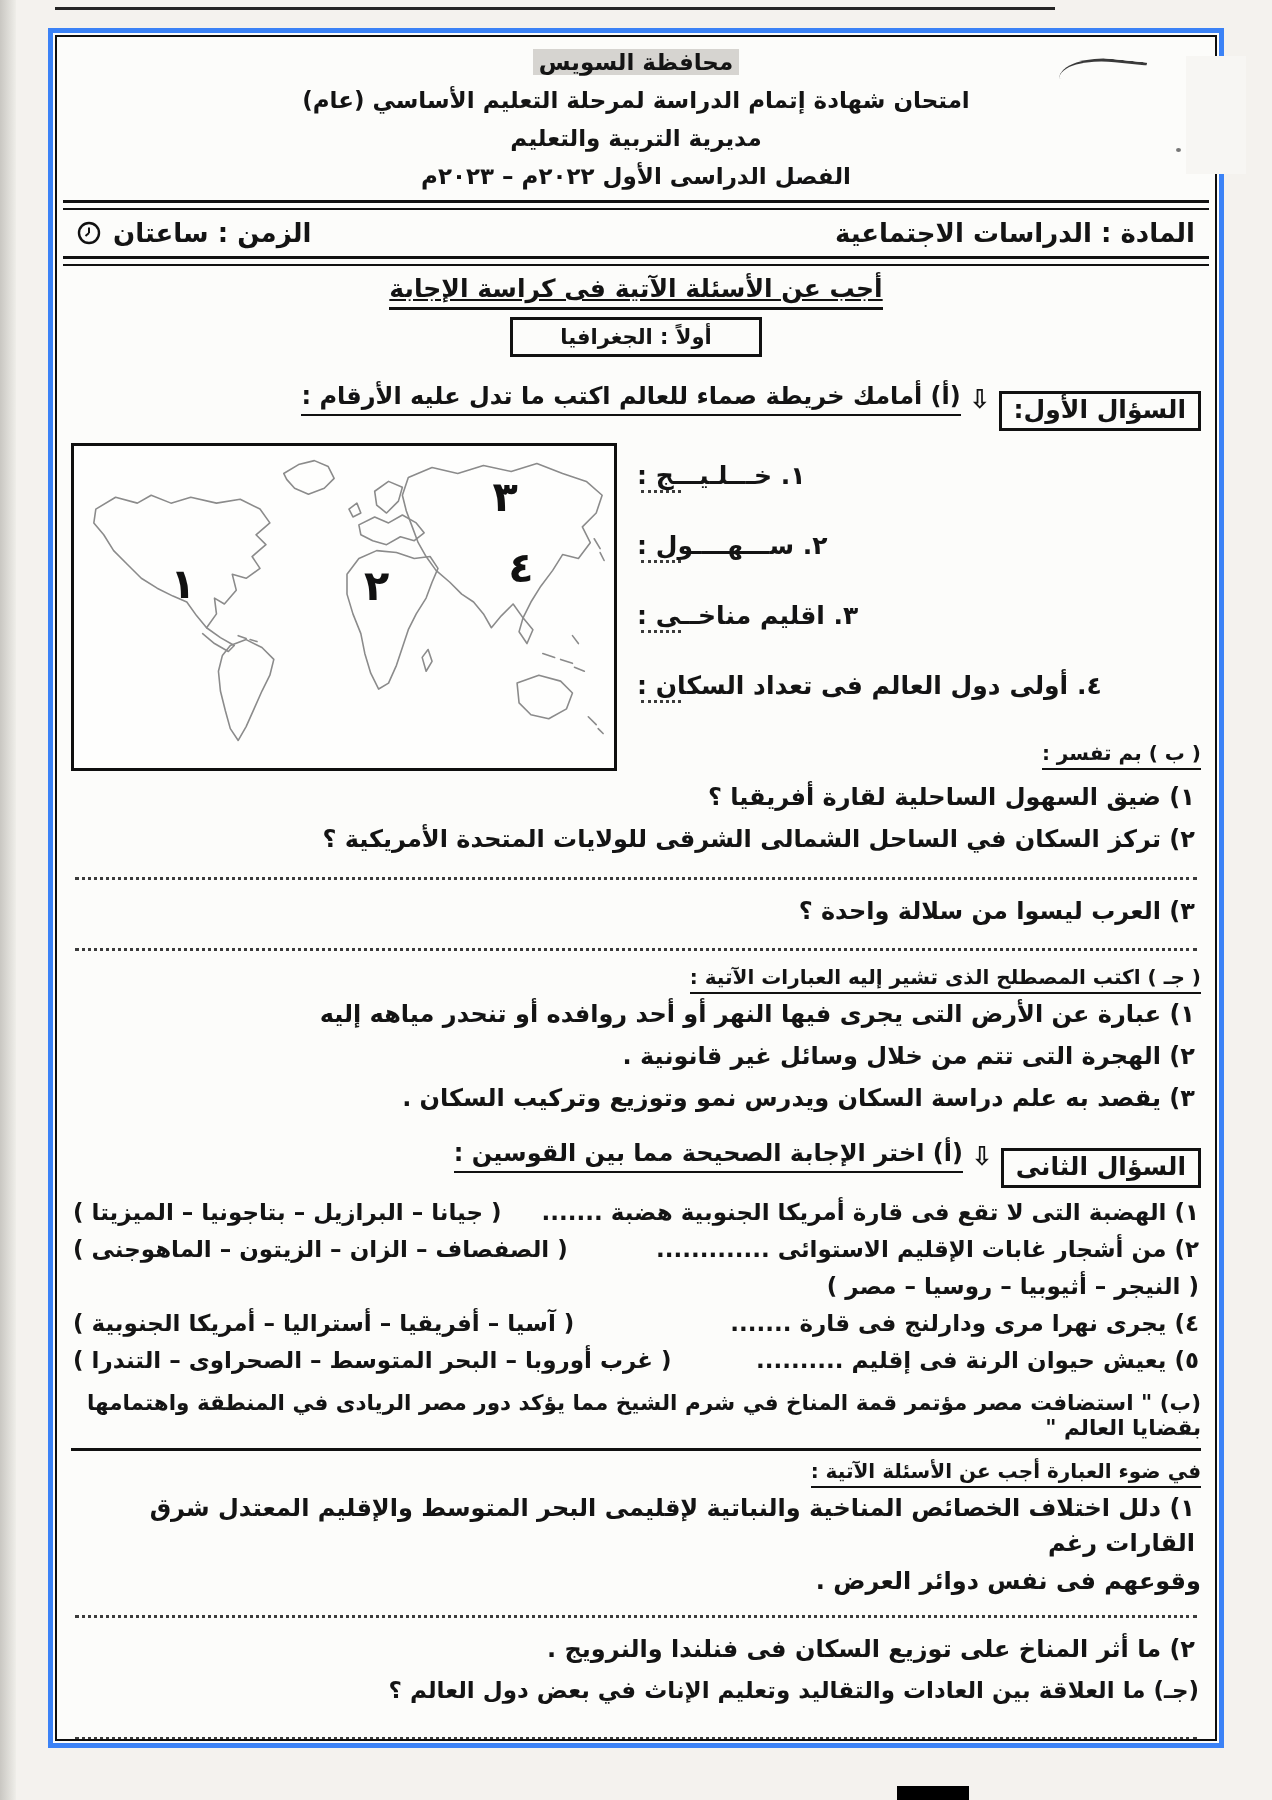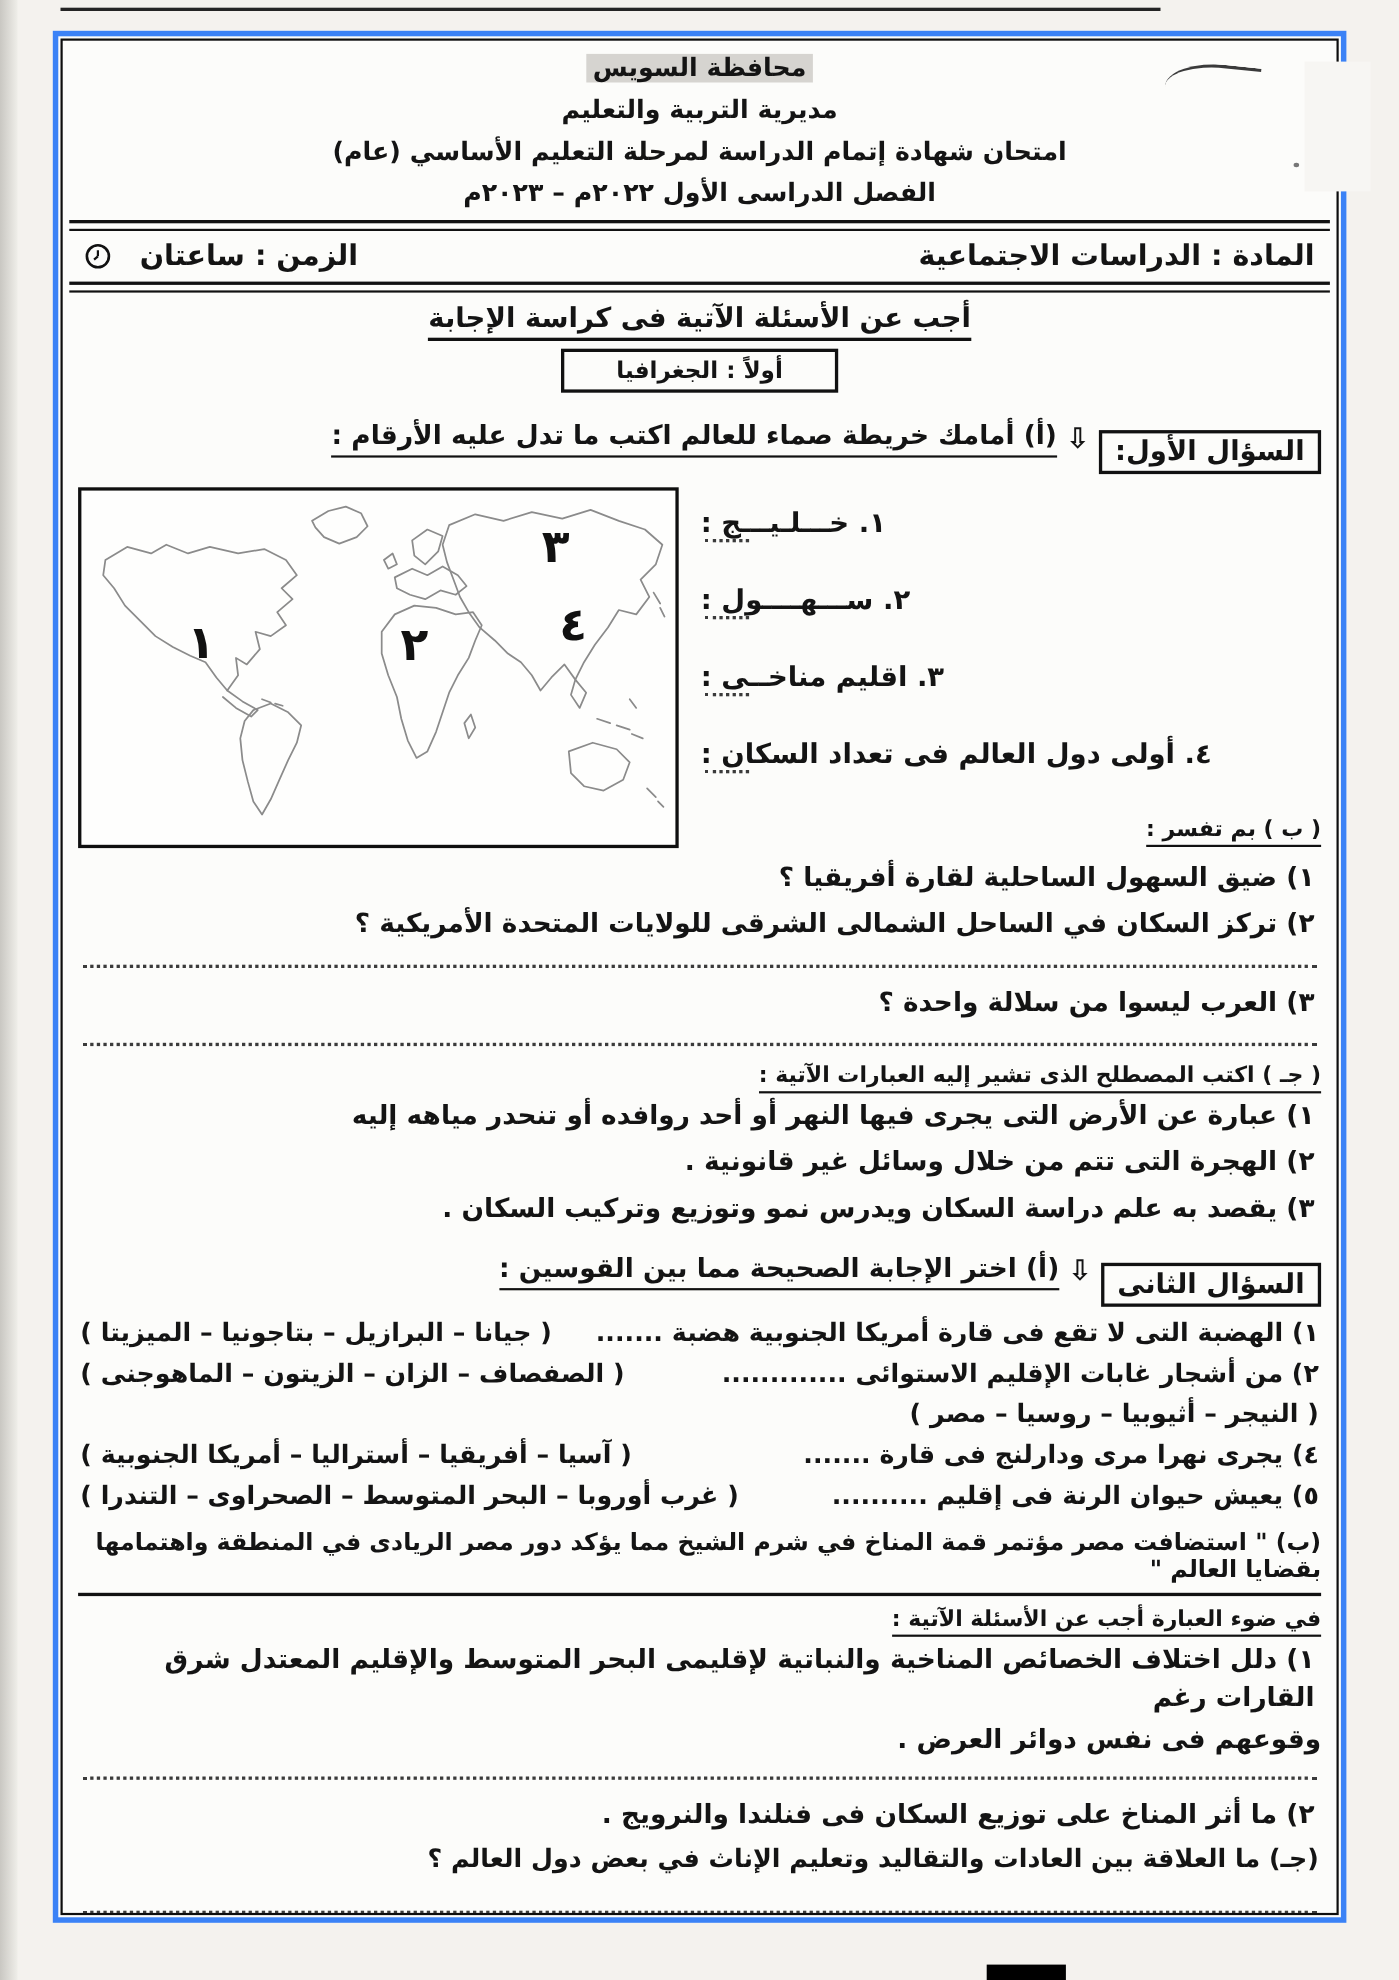--- a/index.html
+++ b/index.html
@@ -14,24 +14,24 @@
   .scan-topline{position:absolute;left:55px;top:7px;width:1000px;height:3px;background:#242424;}
   .page{position:absolute;left:48px;top:28px;width:1176px;height:1720px;
     border:5px solid #3b82f6;background:#fcfcfa;box-sizing:border-box;}
   .page-inner{position:absolute;inset:2px;border:2px solid #0d0d0d;box-sizing:border-box;
     padding:6px 14px 0 14px;overflow:hidden;}
   .hdr{ text-align:center;font-weight:bold;font-size:23px;line-height:38px;}
   .hl{background:#d6d4d0;padding:0 6px;}
   .sep{border-top:3px solid #111;border-bottom:2px solid #111;height:5px;margin:5px -8px;}
   .meta{display:flex;justify-content:space-between;align-items:center;
     font-size:26px;font-weight:bold;padding:3px 6px;}
-  .meta-time{display:flex;align-items:center;gap:26px;}
+  .meta-time{display:flex;align-items:center;gap:12px;}
   .clock{width:24px;height:24px;}
   .instr{text-align:center;font-weight:bold;font-size:25px;margin:8px 0 4px;}
-  .instr span{border-bottom:3px solid #111;padding-bottom:4px;}
+  .instr span{border-bottom:3px solid #111;padding-bottom:4px;text-decoration:underline;}
   .sec-box{display:block;width:230px;margin:14px auto 10px;text-align:center;
     border:3px solid #111;font-weight:bold;font-size:21px;padding:5px 8px;}
   .qhead{display:flex;align-items:center;gap:8px;font-weight:bold;font-size:24px;margin:8px 0 4px;}
   .qbox{border:3px solid #111;padding:1px 12px 4px;font-size:25px;margin-top:24px;}
   .arrow{font-size:26px;line-height:1;}
   .qhead .lead{border-bottom:2.5px solid #111;padding-bottom:4px;}
   .q1row{display:flex;margin-top:12px;gap:10px;}
   .q1col{flex:1;padding-top:18px;}
   .q1-item{display:flex;align-items:flex-end;font-size:25px;font-weight:bold;margin:0 4px 31px 10px;flex-direction:column;}
   .leader{flex:1;border-bottom:3.5px dotted #3b3b3b;margin:0 10px 7px 4px;min-width:40px;}
@@ -57,22 +57,22 @@
 <body>
 
 <div class="scan-edge"></div>
 <div class="scan-topline"></div>
 
 <div class="page">
   <div class="page-inner">
 
     <div class="hdr">
       <div><span class="hl">محافظة السويس</span></div>
+      <div>امتحان شهادة إتمام الدراسة لمرحلة التعليم الأساسي (عام)</div>
       <div>مديرية التربية والتعليم</div>
-      <div>امتحان شهادة إتمام الدراسة لمرحلة التعليم الأساسي (عام)</div>
       <div>الفصل الدراسى الأول ٢٠٢٢م – ٢٠٢٣م</div>
     </div>
 
     <div class="sep"></div>
 
     <div class="meta">
       <div>المادة : الدراسات الاجتماعية</div>
       <div class="meta-time">
         <span>الزمن : ساعتان</span>
         <svg class="clock" viewBox="0 0 24 24">

